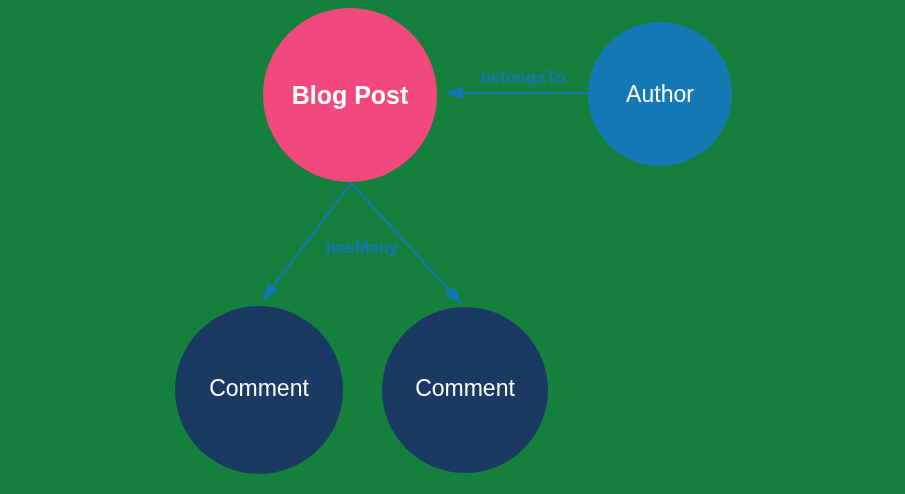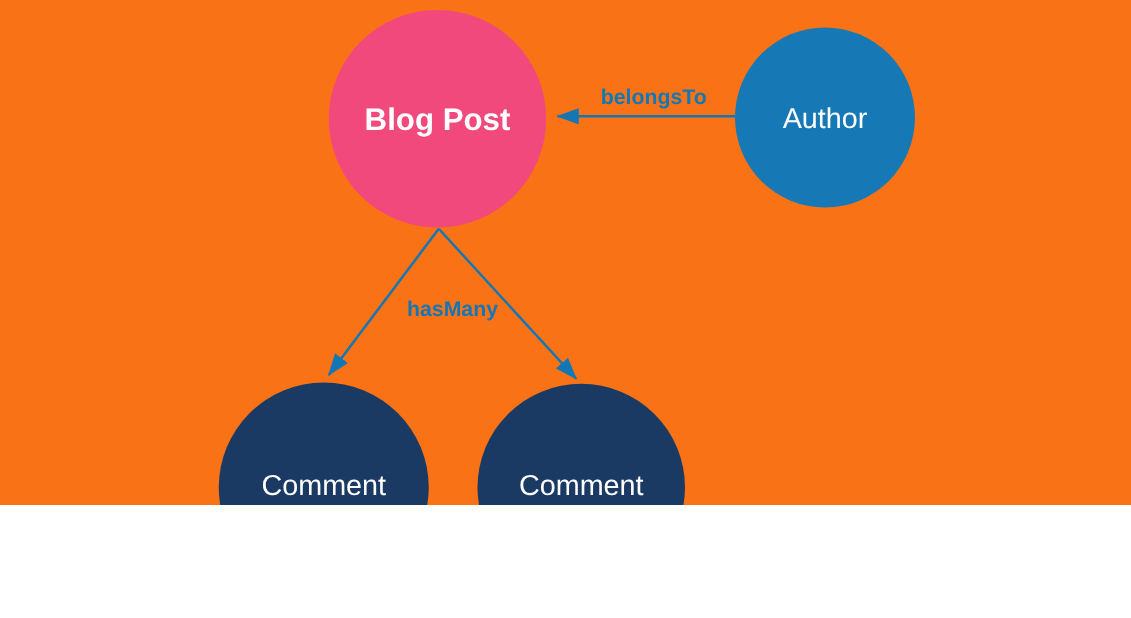--- a/index.html
+++ b/index.html
@@ -4,22 +4,22 @@
 <style>
   html, body {
     margin: 0;
     padding: 0;
     background: #ffffff;
     font-family: "Liberation Sans", sans-serif;
   }
   .canvas {
     position: relative;
     width: 905px;
-    height: 404px;
-    background: #f97316;
+    height: 494px;
+    background: #15803d;
     overflow: hidden;
   }
   svg { display: block; }
   .edge-line {
     stroke-width: 2;
     fill: none;
   }
   .edge-label {
     font-family: "Liberation Sans", sans-serif;
     font-size: 17px;

